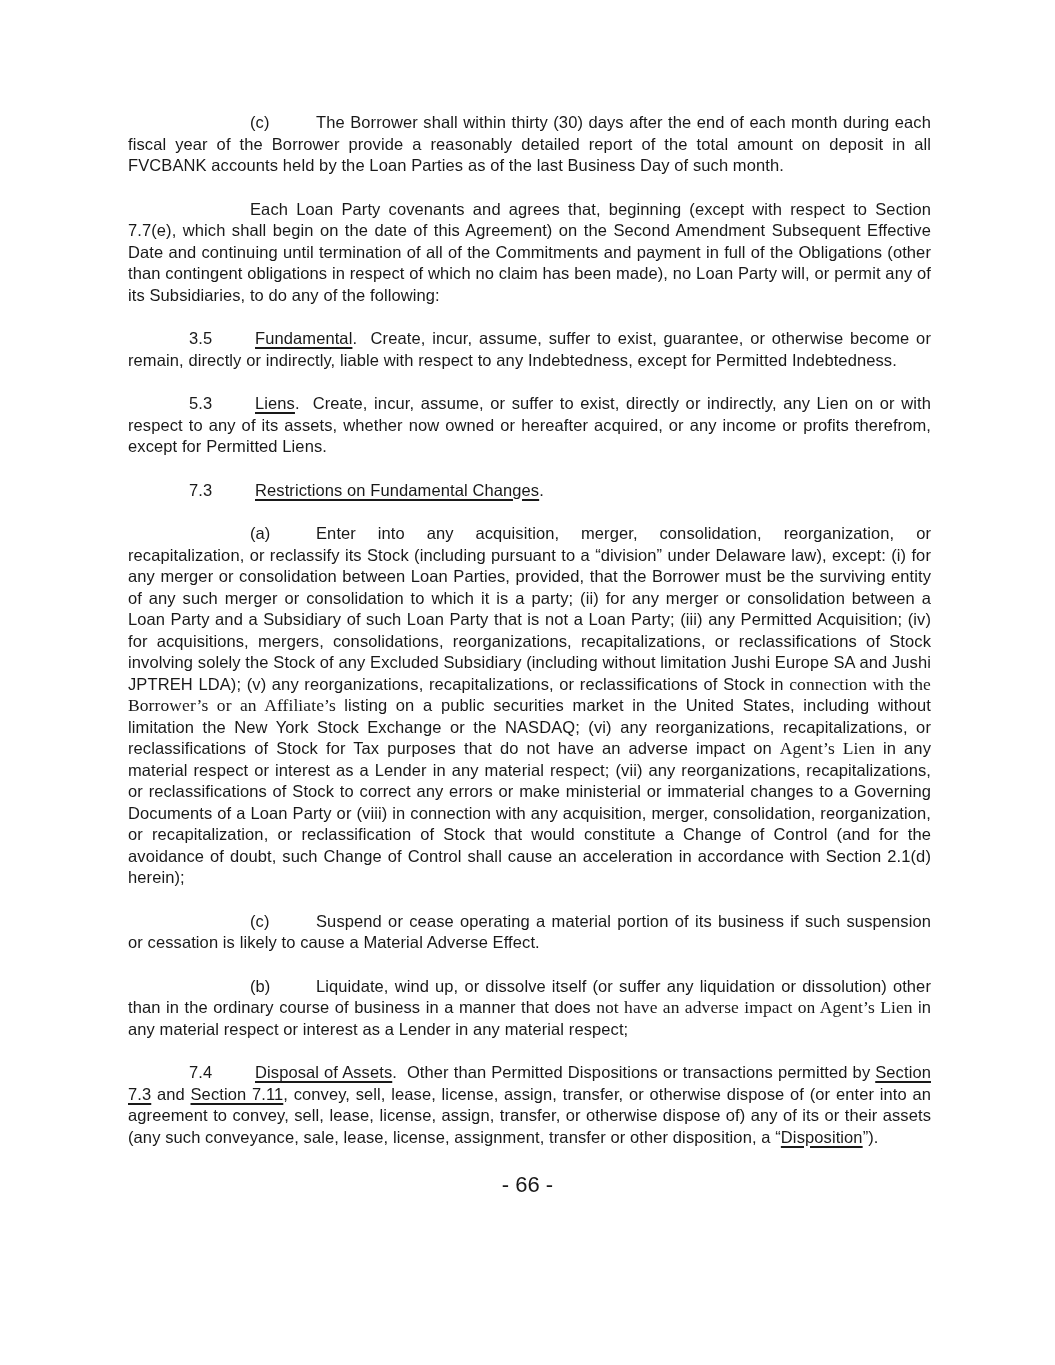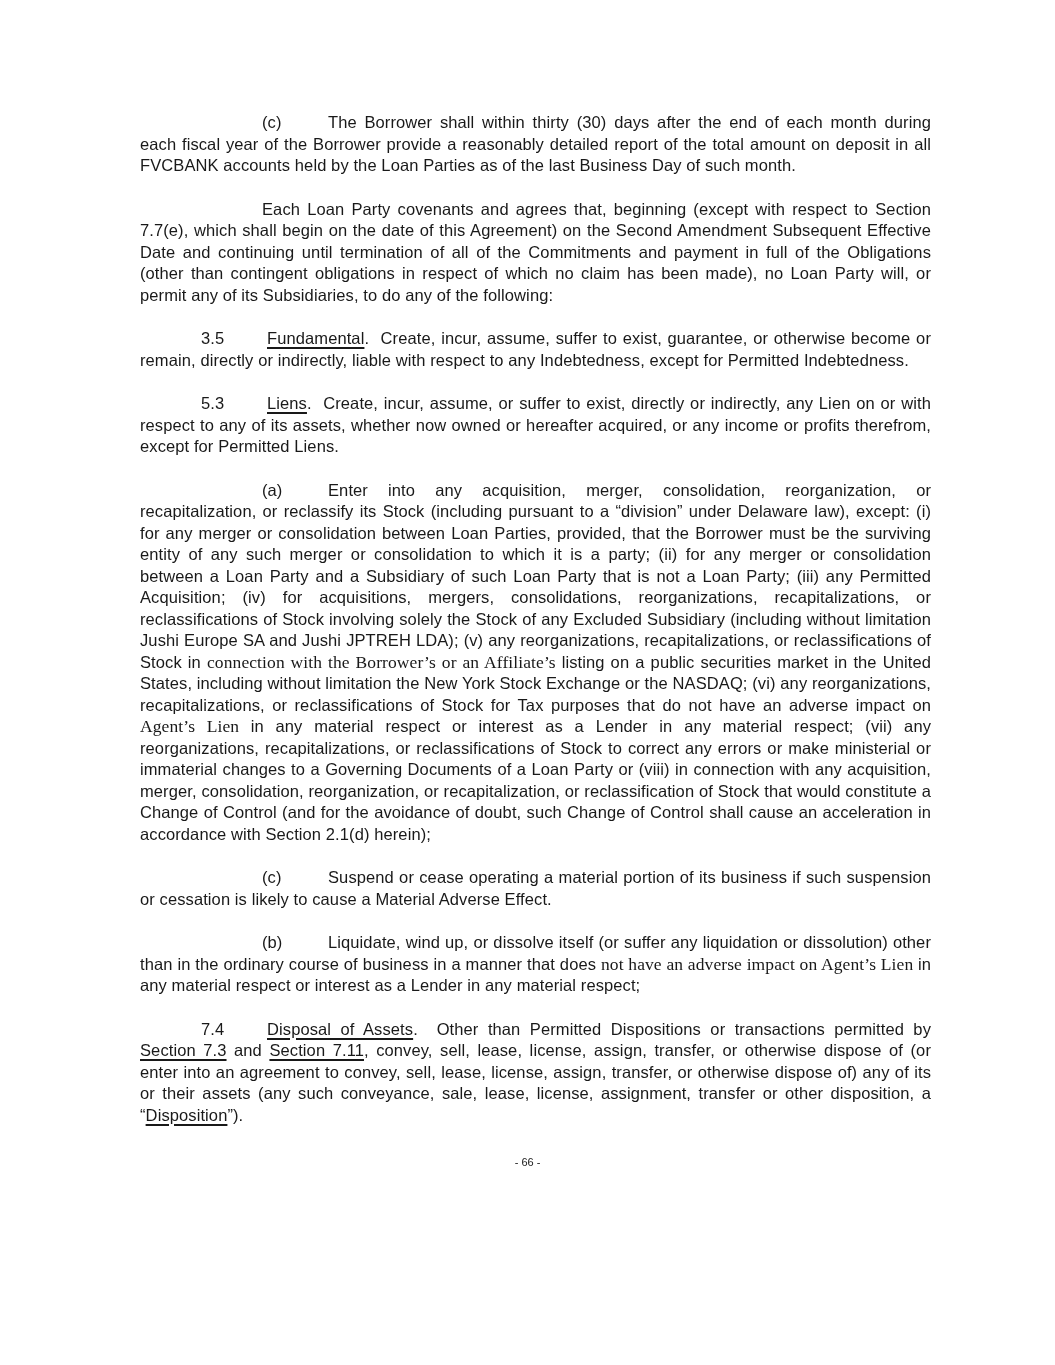--- a/index.html
+++ b/index.html
@@ -14,53 +14,54 @@
   .page {
     width: 1055px;
     height: 1365px;
     background: #ffffff;
     padding: 112px 124px 0 124px;
   }
   .para {
     font-size: 16.5px;
     line-height: 21.5px;
     text-align: justify;
-    margin: 0 0 22px 16px;
+    margin: 0 0 22px 4px;
     letter-spacing: 0.1px;
   }
   .indent-body { text-indent: 122px; }
   .indent-sub  { text-indent: 61px; }
   .heading     { text-indent: 0; }
   .label {
     display: inline-block;
     width: 66px;
     text-indent: 0;
   }
   .u {
     text-decoration: underline;
     text-underline-offset: 3px;
     text-decoration-thickness: 1.5px;
   }
   .serif {
     font-family: "Liberation Serif", serif;
     font-size: 17.5px;
   }
   .page-number {
-    font-size: 11px;
+    font-size: 22px;
     line-height: 21.5px;
     text-align: center;
     margin-top: 26px;
   }
 </style>
 </head>
 <body>
 
 <main class="page">
   <p class="para indent-body"><span class="label">(c)</span><span>The Borrower shall within thirty (30) days after the end of each month during each fiscal year of the Borrower provide a reasonably detailed report of the total amount on deposit in all FVCBANK accounts held by the Loan Parties as of the last Business Day of such month.</span></p>
   <p class="para indent-body"><span>Each Loan Party covenants and agrees that, beginning (except with respect to Section 7.7(e), which shall begin on the date of this Agreement) on the Second Amendment Subsequent Effective Date and continuing until termination of all of the Commitments and payment in full of the Obligations (other than contingent obligations in respect of which no claim has been made), no Loan Party will, or permit any of its Subsidiaries, to do any of the following:</span></p>
   <p class="para indent-sub"><span class="label">3.5</span><span class="u">Fundamental</span><span>.&nbsp; Create, incur, assume, suffer to exist, guarantee, or otherwise become or remain, directly or indirectly, liable with respect to any Indebtedness, except for Permitted Indebtedness.</span></p>
   <p class="para indent-sub"><span class="label">5.3</span><span class="u">Liens</span><span>.&nbsp; Create, incur, assume, or suffer to exist, directly or indirectly, any Lien on or with respect to any of its assets, whether now owned or hereafter acquired, or any income or profits therefrom, except for Permitted Liens.</span></p>
+  <p class="para indent-sub"><span class="label">7.3</span><span class="u">Restrictions on Fundamental Changes</span><span>.</span></p>
   <p class="para indent-body"><span class="label">(a)</span><span>Enter into any acquisition, merger, consolidation, reorganization, or recapitalization, or reclassify its Stock (including pursuant to a “division” under Delaware law), except: (i) for any merger or consolidation between Loan Parties, provided, that the Borrower must be the surviving entity of any such merger or consolidation to which it is a party; (ii) for any merger or consolidation between a Loan Party and a Subsidiary of such Loan Party that is not a Loan Party; (iii) any Permitted Acquisition; (iv) for acquisitions, mergers, consolidations, reorganizations, recapitalizations, or reclassifications of Stock involving solely the Stock of any Excluded Subsidiary (including without limitation Jushi Europe SA and Jushi JPTREH LDA); (v) any reorganizations, recapitalizations, or reclassifications of Stock in </span><span class="serif">connection with the Borrower’s or an Affiliate’s </span><span>listing on a public securities market in the United States, including without limitation the New York Stock Exchange or the NASDAQ; (vi) any reorganizations, recapitalizations, or reclassifications of Stock for Tax purposes that do not have an adverse impact on </span><span class="serif">Agent’s Lien </span><span>in any material respect or interest as a Lender in any material respect; (vii) any reorganizations, recapitalizations, or reclassifications of Stock to correct any errors or make ministerial or immaterial changes to a Governing Documents of a Loan Party or (viii) in connection with any acquisition, merger, consolidation, reorganization, or recapitalization, or reclassification of Stock that would constitute a Change of Control (and for the avoidance of doubt, such Change of Control shall cause an acceleration in accordance with Section 2.1(d) herein);</span></p>
   <p class="para indent-body"><span class="label">(c)</span><span>Suspend or cease operating a material portion of its business if such suspension or cessation is likely to cause a Material Adverse Effect.</span></p>
   <p class="para indent-body"><span class="label">(b)</span><span>Liquidate, wind up, or dissolve itself (or suffer any liquidation or dissolution) other than in the ordinary course of business in a manner that does </span><span class="serif">not have an adverse impact on Agent’s Lien </span><span>in any material respect or interest as a Lender in any material respect;</span></p>
   <p class="para indent-sub"><span class="label">7.4</span><span class="u">Disposal of Assets</span><span>.&nbsp; Other than Permitted Dispositions or transactions permitted by </span><span class="u">Section 7.3</span><span> and </span><span class="u">Section 7.11</span><span>, convey, sell, lease, license, assign, transfer, or otherwise dispose of (or enter into an agreement to convey, sell, lease, license, assign, transfer, or otherwise dispose of) any of its or their assets (any such conveyance, sale, lease, license, assignment, transfer or other disposition, a “</span><span class="u">Disposition</span><span>”).</span></p>
   <div class="page-number">- 66 -</div>
 </main>
 
 </body></html>

